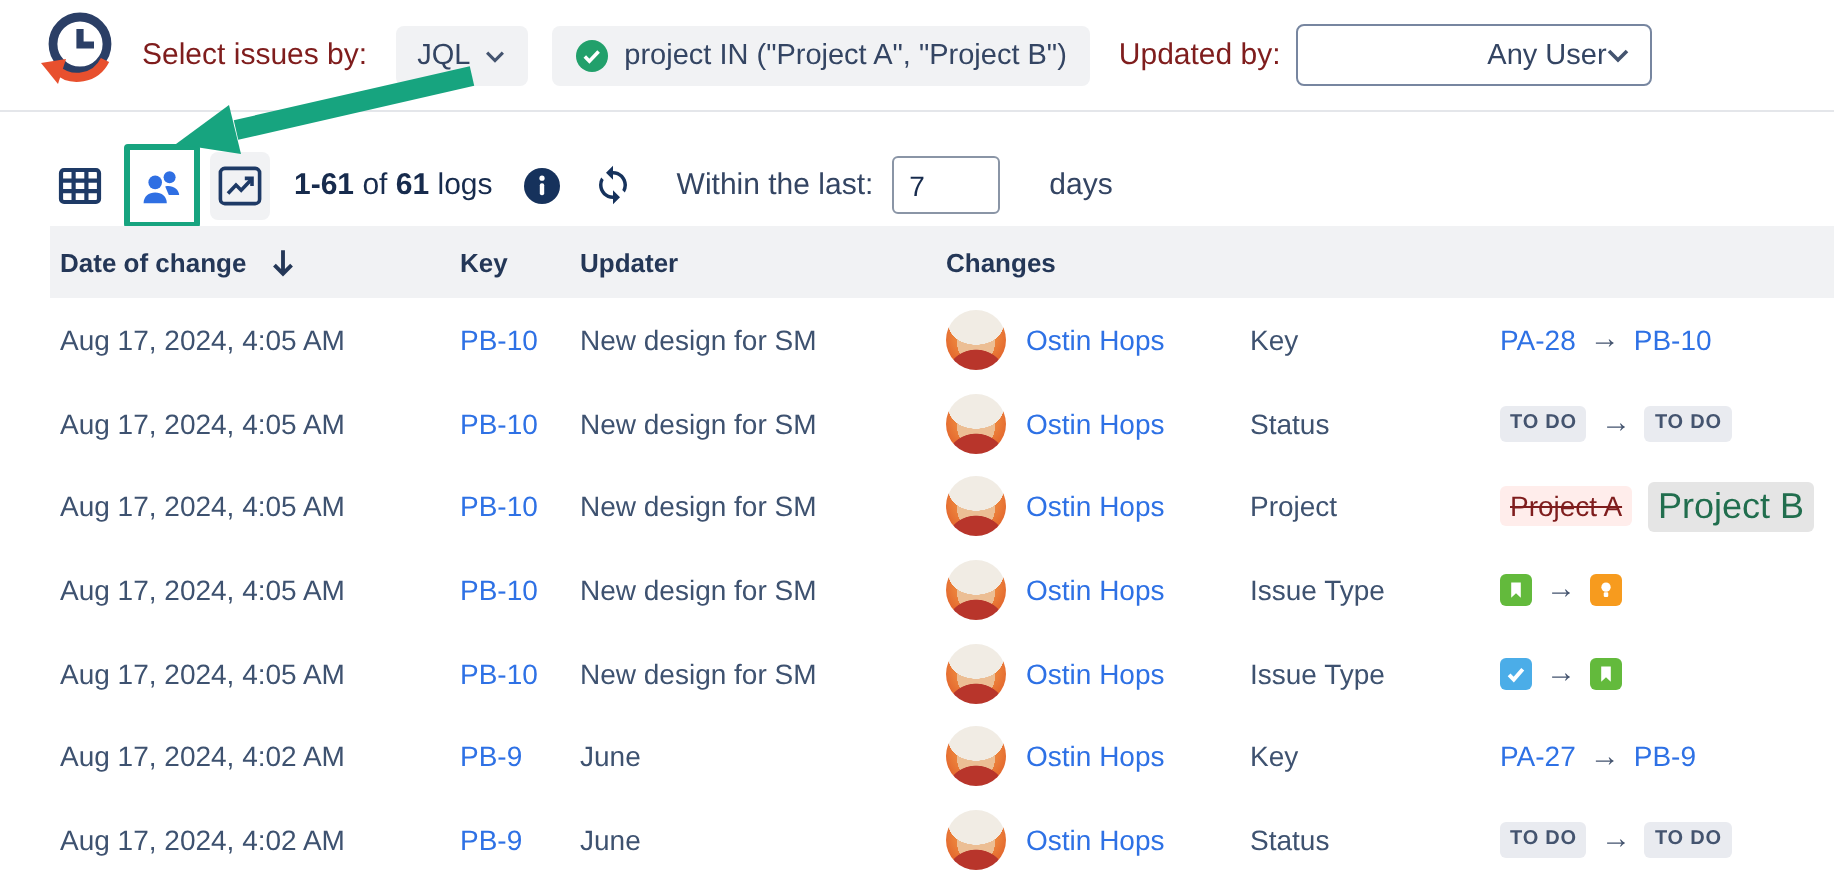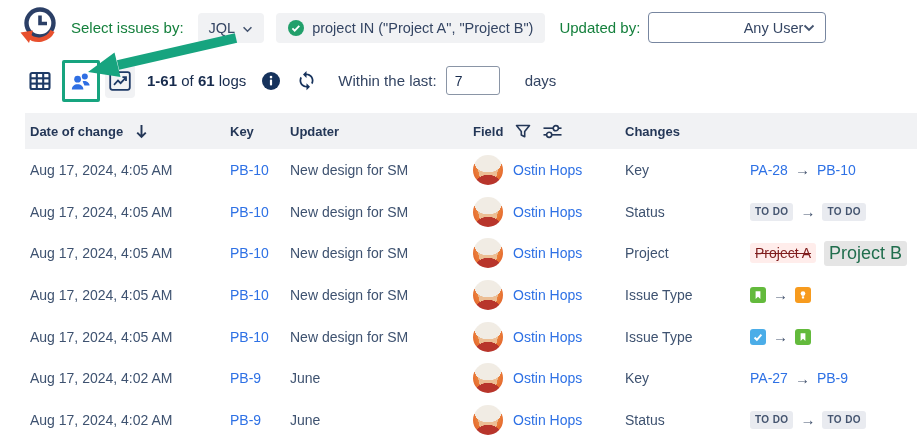--- a/index.html
+++ b/index.html
@@ -19,41 +19,41 @@
   a{text-decoration:none;cursor:pointer}
   .link{color:var(--link);font-size:14px}
 
   
   .topbar{
     position:absolute;left:0;top:0;width:917px;height:56px;
     display:flex;align-items:center;padding-left:14px;
     border-bottom:1px solid #e4e6ea;background:#fff;
   }
   .logo{flex:0 0 auto;margin-top:2px}
-  .tb-label{font-size:15px;color:#15803d;margin-left:10px;white-space:nowrap}
+  .tb-label{font-size:15px;color:#7f1d1d;margin-left:10px;white-space:nowrap}
   .jql-btn{
     margin-left:14px;height:30px;padding:0 11px;border:none;border-radius:4px;
     background:var(--chipbg);display:flex;align-items:center;gap:7px;
     font-size:14.5px;color:#344563;font-family:inherit;cursor:pointer;
   }
   .query-chip{
     margin-left:12px;height:30px;padding:0 12px;border-radius:4px;
     background:var(--chipbg);display:flex;align-items:center;gap:8px;
     font-size:14.5px;color:#344563;white-space:nowrap;cursor:pointer;
   }
   .upd-label{margin-left:14px}
   .select{
     margin-left:8px;width:178px;height:31px;border:1.5px solid #7786a0;border-radius:4px;
     display:flex;align-items:center;justify-content:flex-end;padding:0 10px;
     font-size:14.5px;color:#344563;background:#fff;cursor:pointer;
   }
 
   
   .toolbar{
-    position:absolute;left:0;top:52px;width:917px;height:57px;
+    position:absolute;left:0;top:64px;width:917px;height:57px;
     display:flex;align-items:center;padding-left:25px;background:#fff;
   }
   .icon-btn{
     height:34px;min-width:30px;padding:0 4px;border:none;border-radius:4px;background:transparent;
     display:flex;align-items:center;justify-content:center;cursor:pointer;
   }
   .icon-btn.gray{background:var(--chipbg)}
   .highlight-box{
     margin-left:7px;margin-right:5px;border:3px solid var(--teal);border-radius:2px;padding:1px;
     display:flex;align-items:center;justify-content:center;
@@ -217,38 +217,20 @@
   <span class="th">
     <span>Date of change</span>
     <span style="display:flex">
       <svg width="13" height="15" viewBox="0 0 12 14">
           <path d="M6 1v10M2 8l4 4 4-4" fill="none" stroke="#243757" stroke-width="1.8"></path>
         </svg>
     </span>
   </span>
   <span class="th">Key</span>
   <span class="th">Updater</span>
-  <span class="th">
-    <span>Field</span>
-    <span style="display:flex">
-      <svg width="16" height="15" viewBox="0 0 16 15">
-          <path d="M1.5 1.5h13L9.7 7.4v5.4l-3.4-1.8V7.4z" fill="none" stroke="#243757" stroke-width="1.6" stroke-linejoin="round"></path>
-        </svg>
-    </span>
-    <span style="display:flex">
-      <svg width="19" height="15" viewBox="0 0 20 15">
-        <g stroke="#243757" stroke-width="1.7" fill="#fff">
-          <line x1="0.5" y1="4" x2="19.5" y2="4"></line>
-            <circle cx="13.5" cy="4" r="2.7"></circle>
-          <line x1="0.5" y1="11" x2="19.5" y2="11"></line>
-            <circle cx="6.5" cy="11" r="2.7"></circle>
-        </g>
-      </svg>
-    </span>
-  </span>
   <span class="th">Changes</span>
 </div>
 
 <div class="tbody">
     <div class="trow grid-cols">
       <span class="cell">Aug 17, 2024, 4:05 AM</span>
       <span class="cell">
         <a class="link">PB-10</a>
       </span>
       <span class="cell">New design for SM</span>

